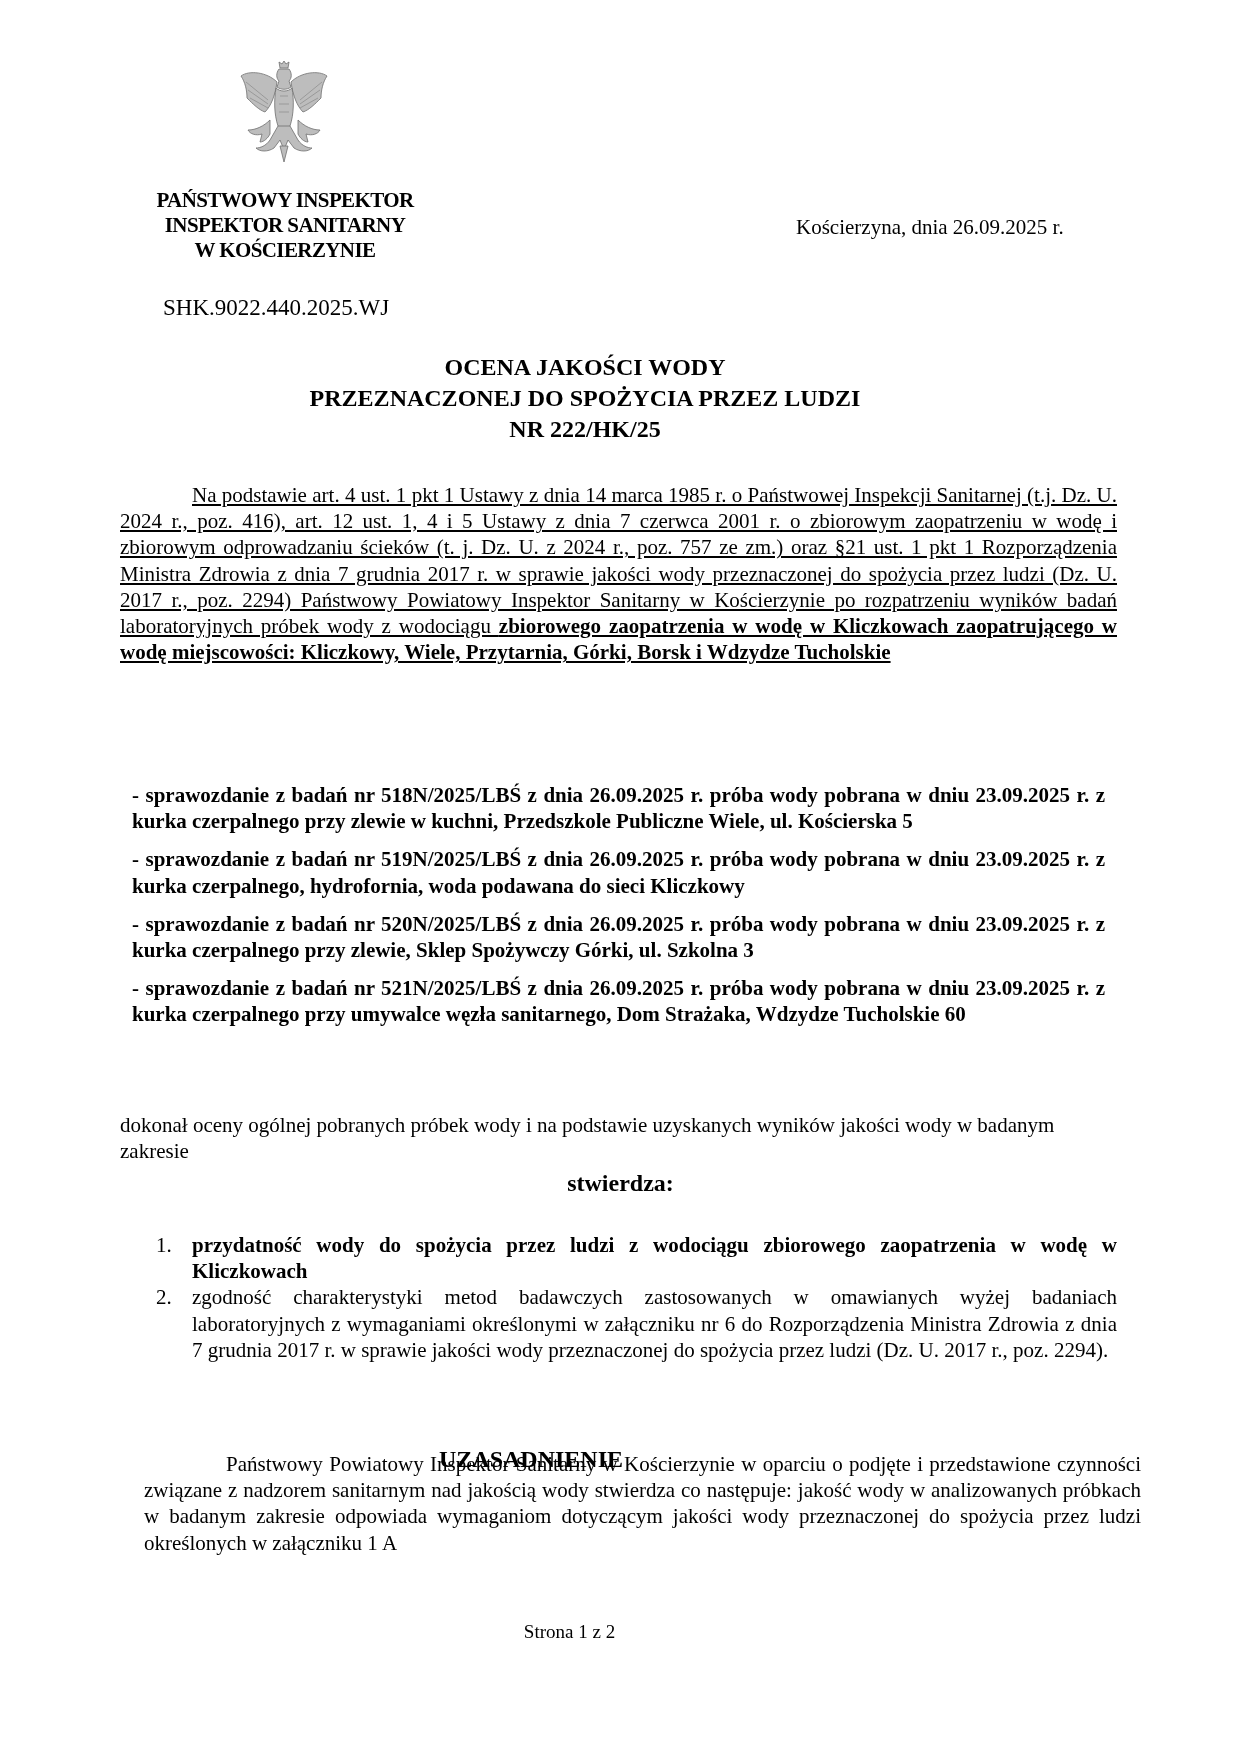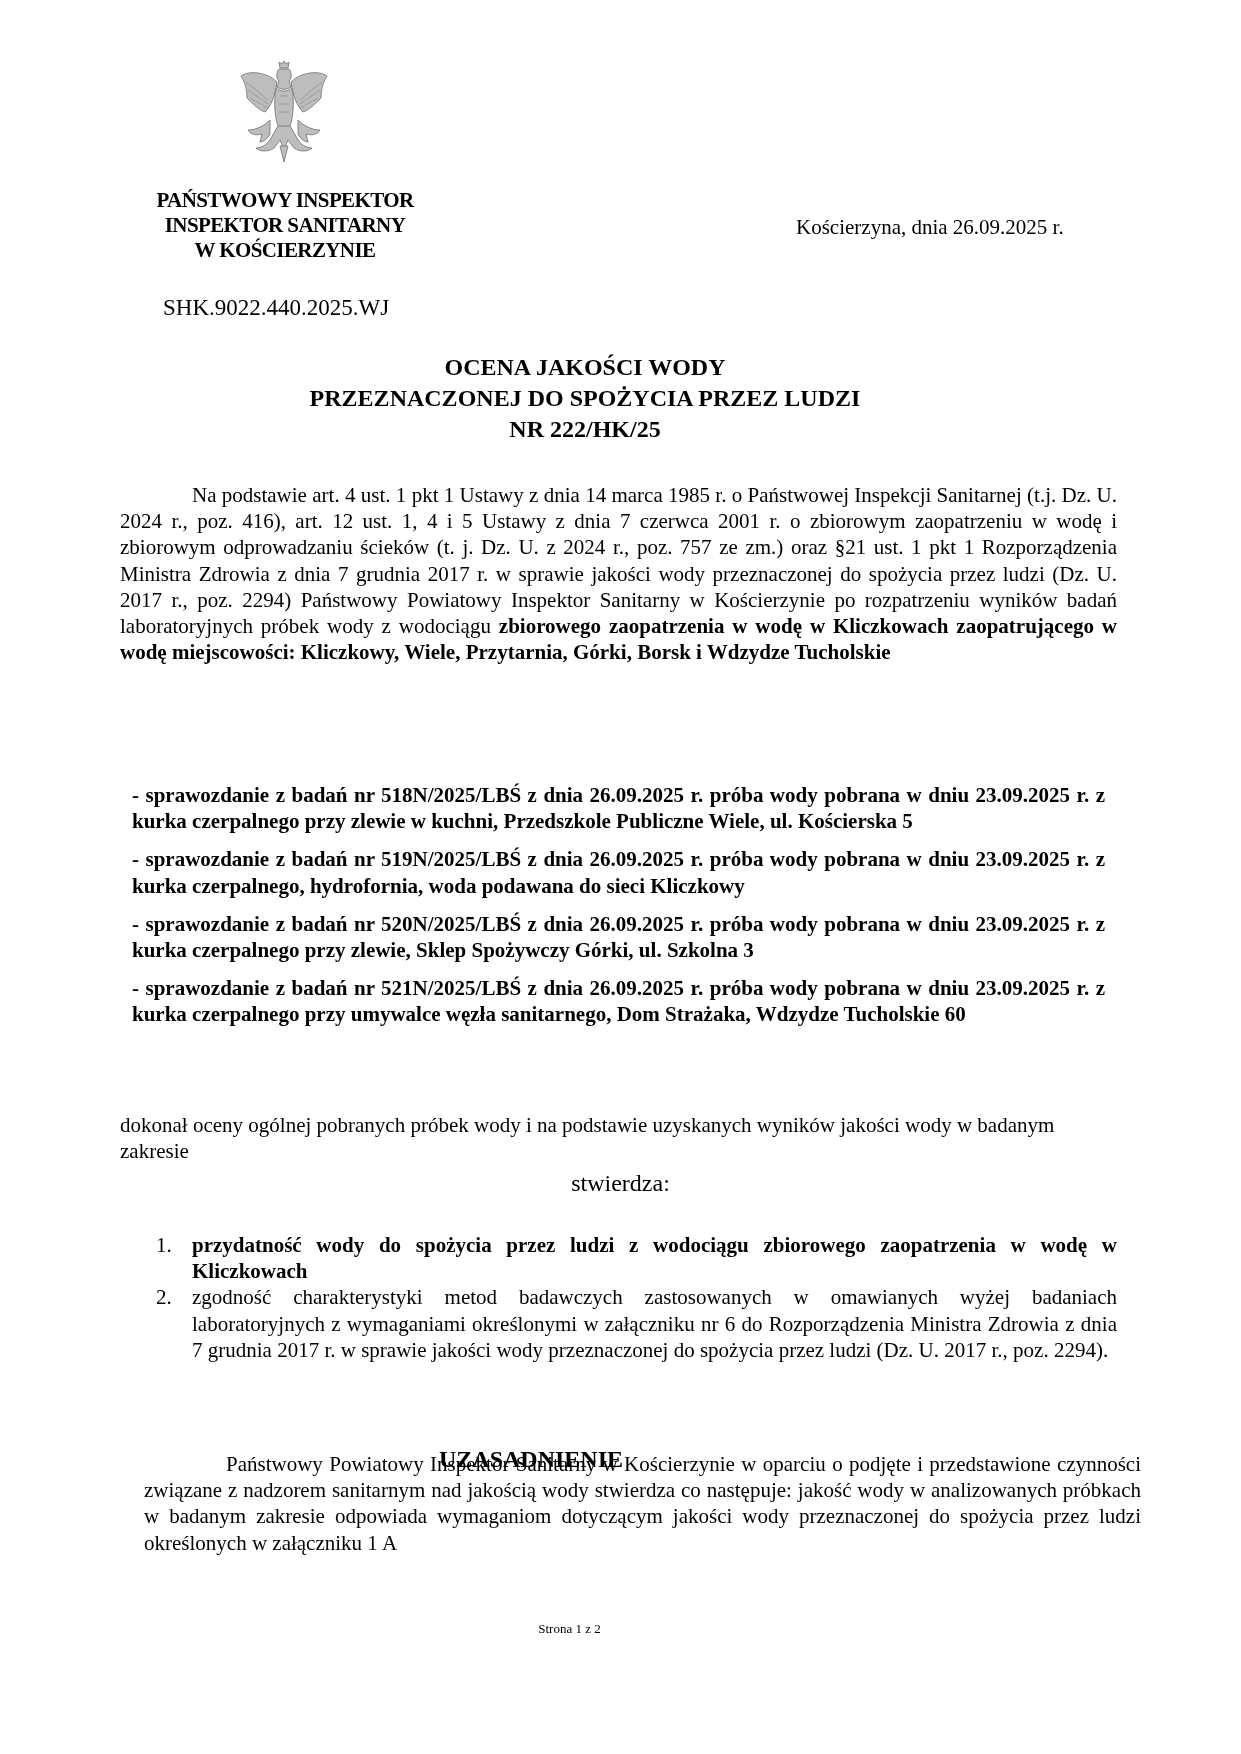--- a/index.html
+++ b/index.html
@@ -8,36 +8,36 @@
     .page { position: absolute; left: 0; top: 0; width: 1241px; height: 1754px; }
     .emblem { position: absolute; left: 236px; top: 60px; width: 96px; height: 104px; }
     .header-block { position: absolute; left: 120px; top: 188px; width: 330px; text-align: center;
                     font-weight: bold; font-size: 21px; line-height: 25px; letter-spacing: -0.6px; }
     .place-date { position: absolute; left: 796px; top: 215px; font-size: 21px; }
     .ref { position: absolute; left: 163px; top: 295px; font-size: 23px; }
     .title { position: absolute; left: 0; width: 1170px; top: 352px; text-align: center;
              font-weight: bold; font-size: 24px; line-height: 31px; }
     .body-text { position: absolute; left: 120px; width: 997px; font-size: 21px; line-height: 26.2px;
                  text-align: justify; }
-    .intro { top: 482px; }
+    .intro { top: 482px; text-decoration: underline; }
     .intro .indent { display: inline-block; width: 72px; }
     .reports { top: 770px; }
     .reports p { margin: 12px; font-weight: bold; }
     .conclusion { top: 1112px; text-align: left; }
     .stwierdza { position: absolute; left: 0; width: 1241px; top: 1170px; text-align: center;
-                 font-weight: normal; font-size: 24px; }
+                 font-weight: bold; font-size: 24px; }
     .findings { position: absolute; left: 120px; width: 997px; top: 1232px; font-size: 21px; line-height: 26.2px; margin: 0; padding: 0; list-style: none; }
     .findings li { position: relative; padding-left: 72px; text-align: justify; }
     .findings .num { position: absolute; left: 36px; top: 0; }
     .findings .bold { font-weight: bold; }
     .uzasadnienie { position: absolute; left: 0; width: 1062px; top: 1446px; text-align: center;
                     font-weight: bold; font-size: 24px; }
     .justification { top: 1451px; margin-left: 24px; }
     .justification .indent { display: inline-block; width: 82px; }
-    .footer { position: absolute; left: 0; width: 1139px; top: 1621px; text-align: center; font-size: 13px; }
+    .footer { position: absolute; left: 0; width: 1139px; top: 1621px; text-align: center; font-size: 19px; }
     b { font-weight: bold; }
   </style>
 </head>
 <body>
 
 <div class="page">
 
   <div class="emblem">
     <svg width="96" height="104" viewBox="0 0 96 104">
       <g fill="#bdbdbd" stroke="#6e6e6e" stroke-width="0.8">

